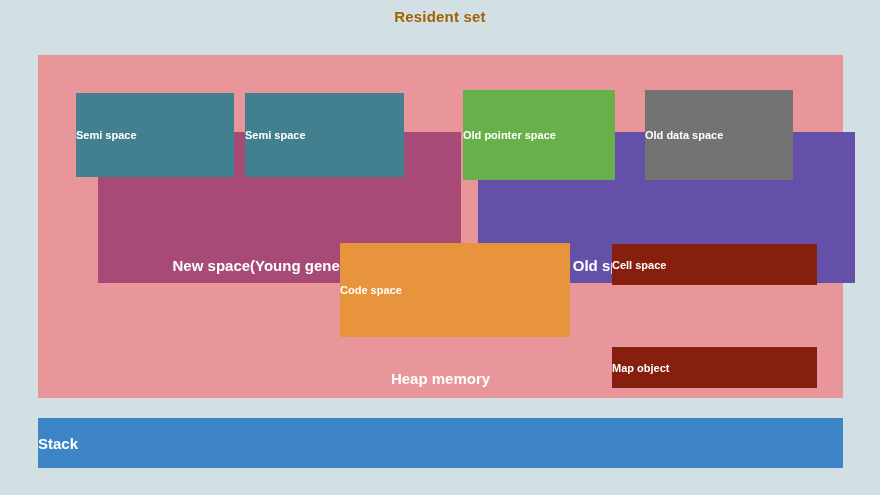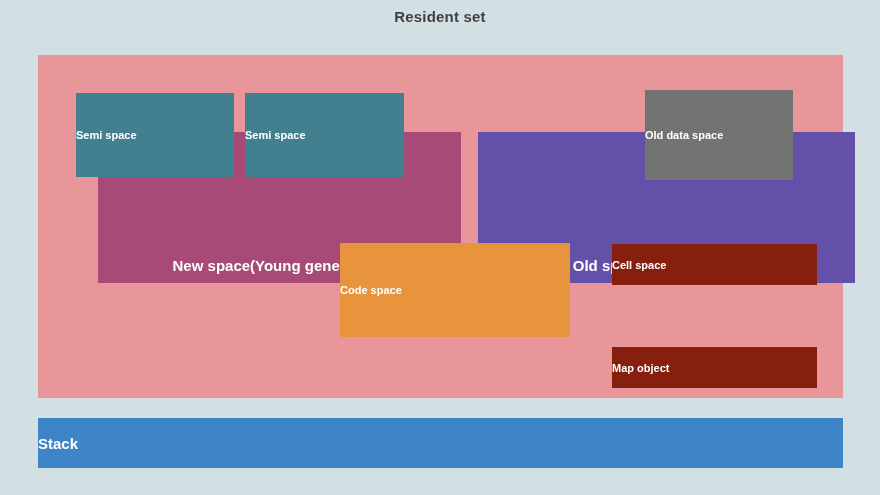--- a/index.html
+++ b/index.html
@@ -29,21 +29,21 @@
   .centered {
     align-items: center;
     justify-content: flex-start;
   }
   .title {
     position: absolute;
     left: 0;
     top: 8px;
     width: 880px;
     text-align: center;
-    color: #404040;
+    color: #a16207;
     font-size: 15px;
     font-weight: bold;
     letter-spacing: 0.2px;
   }
   
   #heap-memory {
     left: 38px;
     top: 55px;
     width: 805px;
     height: 343px;
@@ -118,30 +118,34 @@
   <div class="box" id="heap-memory">
 
     <div class="box" id="new-space">
       <div class="group-label">New space(Young generation)</div>
     </div>
 
     <div class="box" id="old-space">
       <div class="group-label">Old space(Old generation)</div>
     </div>
 
+    <div class="heap-label">Heap memory</div>
   </div>
 
   <div class="box centered semi-space-1">
     <span>Semi space</span>
   </div>
 
   <div class="box centered semi-space-2">
     <span>Semi space</span>
   </div>
 
+  <div class="box centered old-pointer-space">
+    <span>Old pointer space</span>
+  </div>
 
   <div class="box centered old-data-space">
     <span>Old data space</span>
   </div>
 
 
   <div class="box centered code-space">
     <span>Code space</span>
   </div>
 

